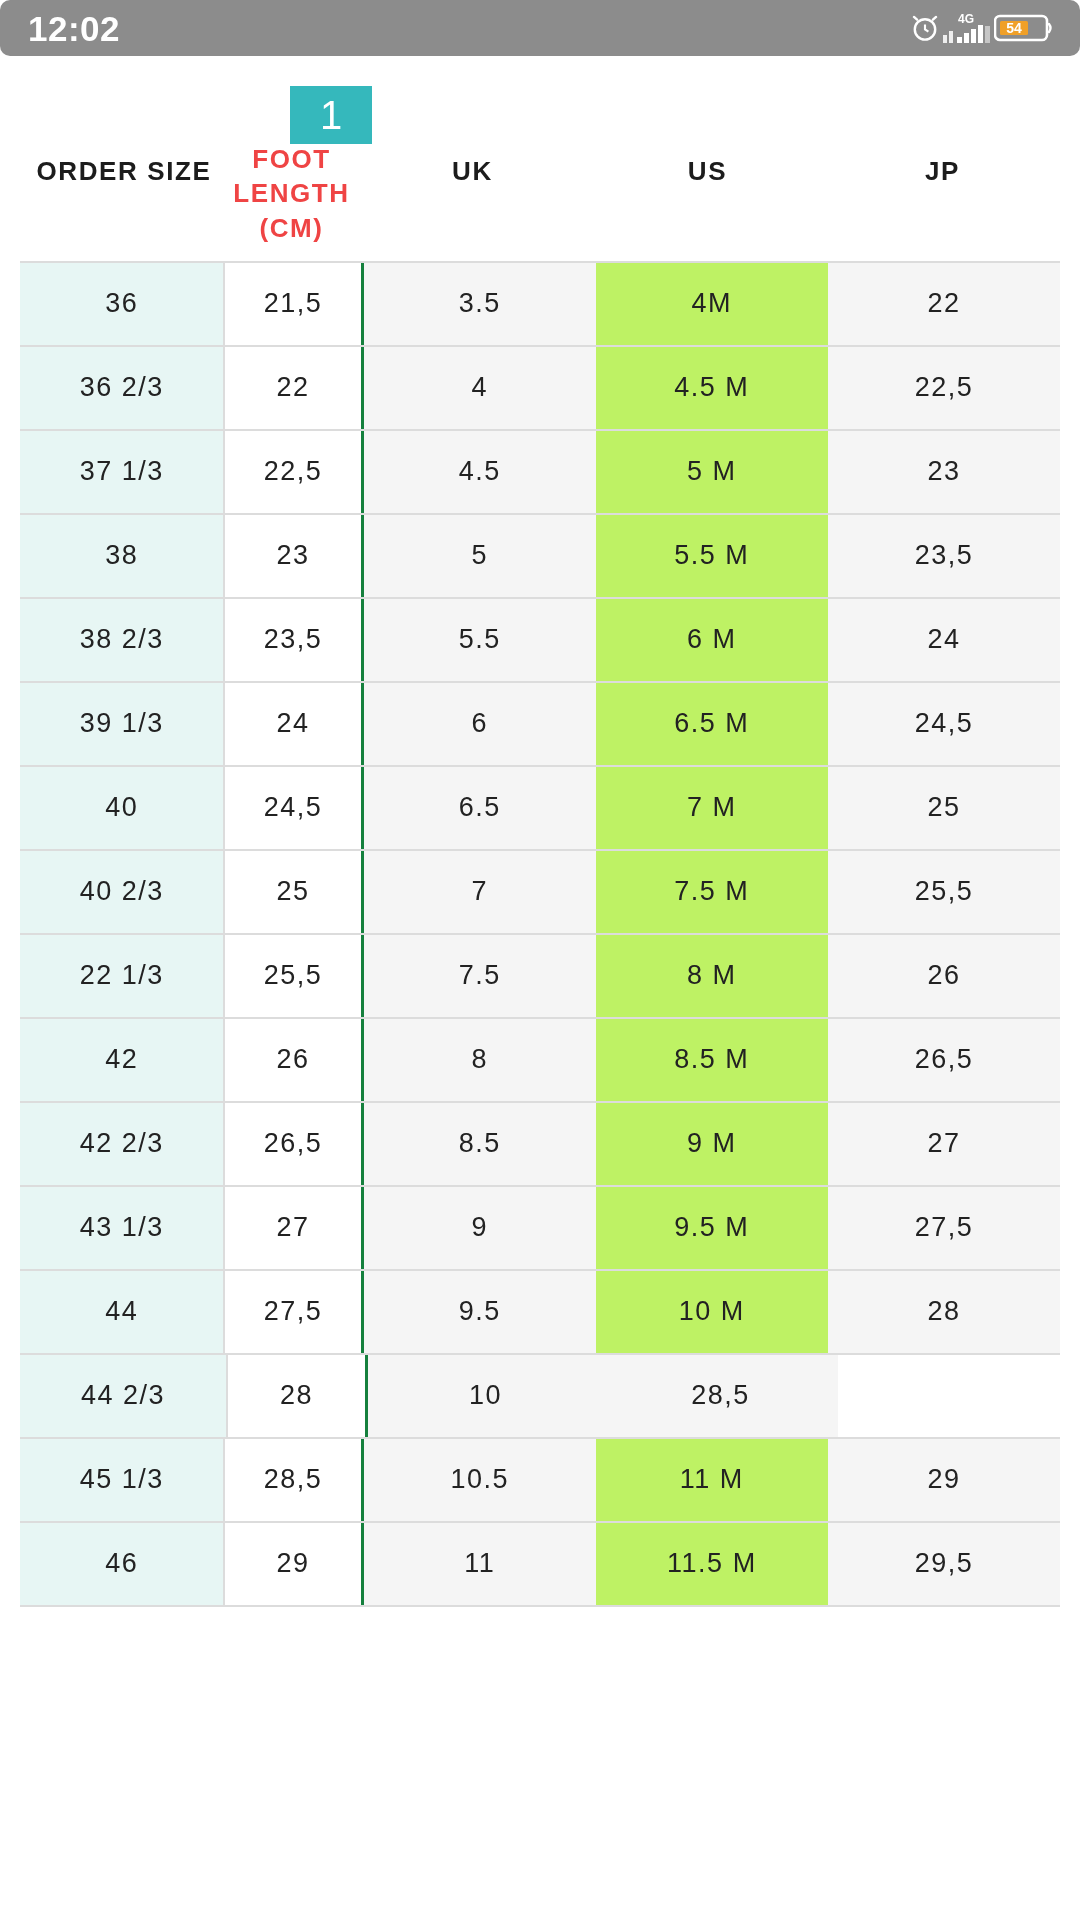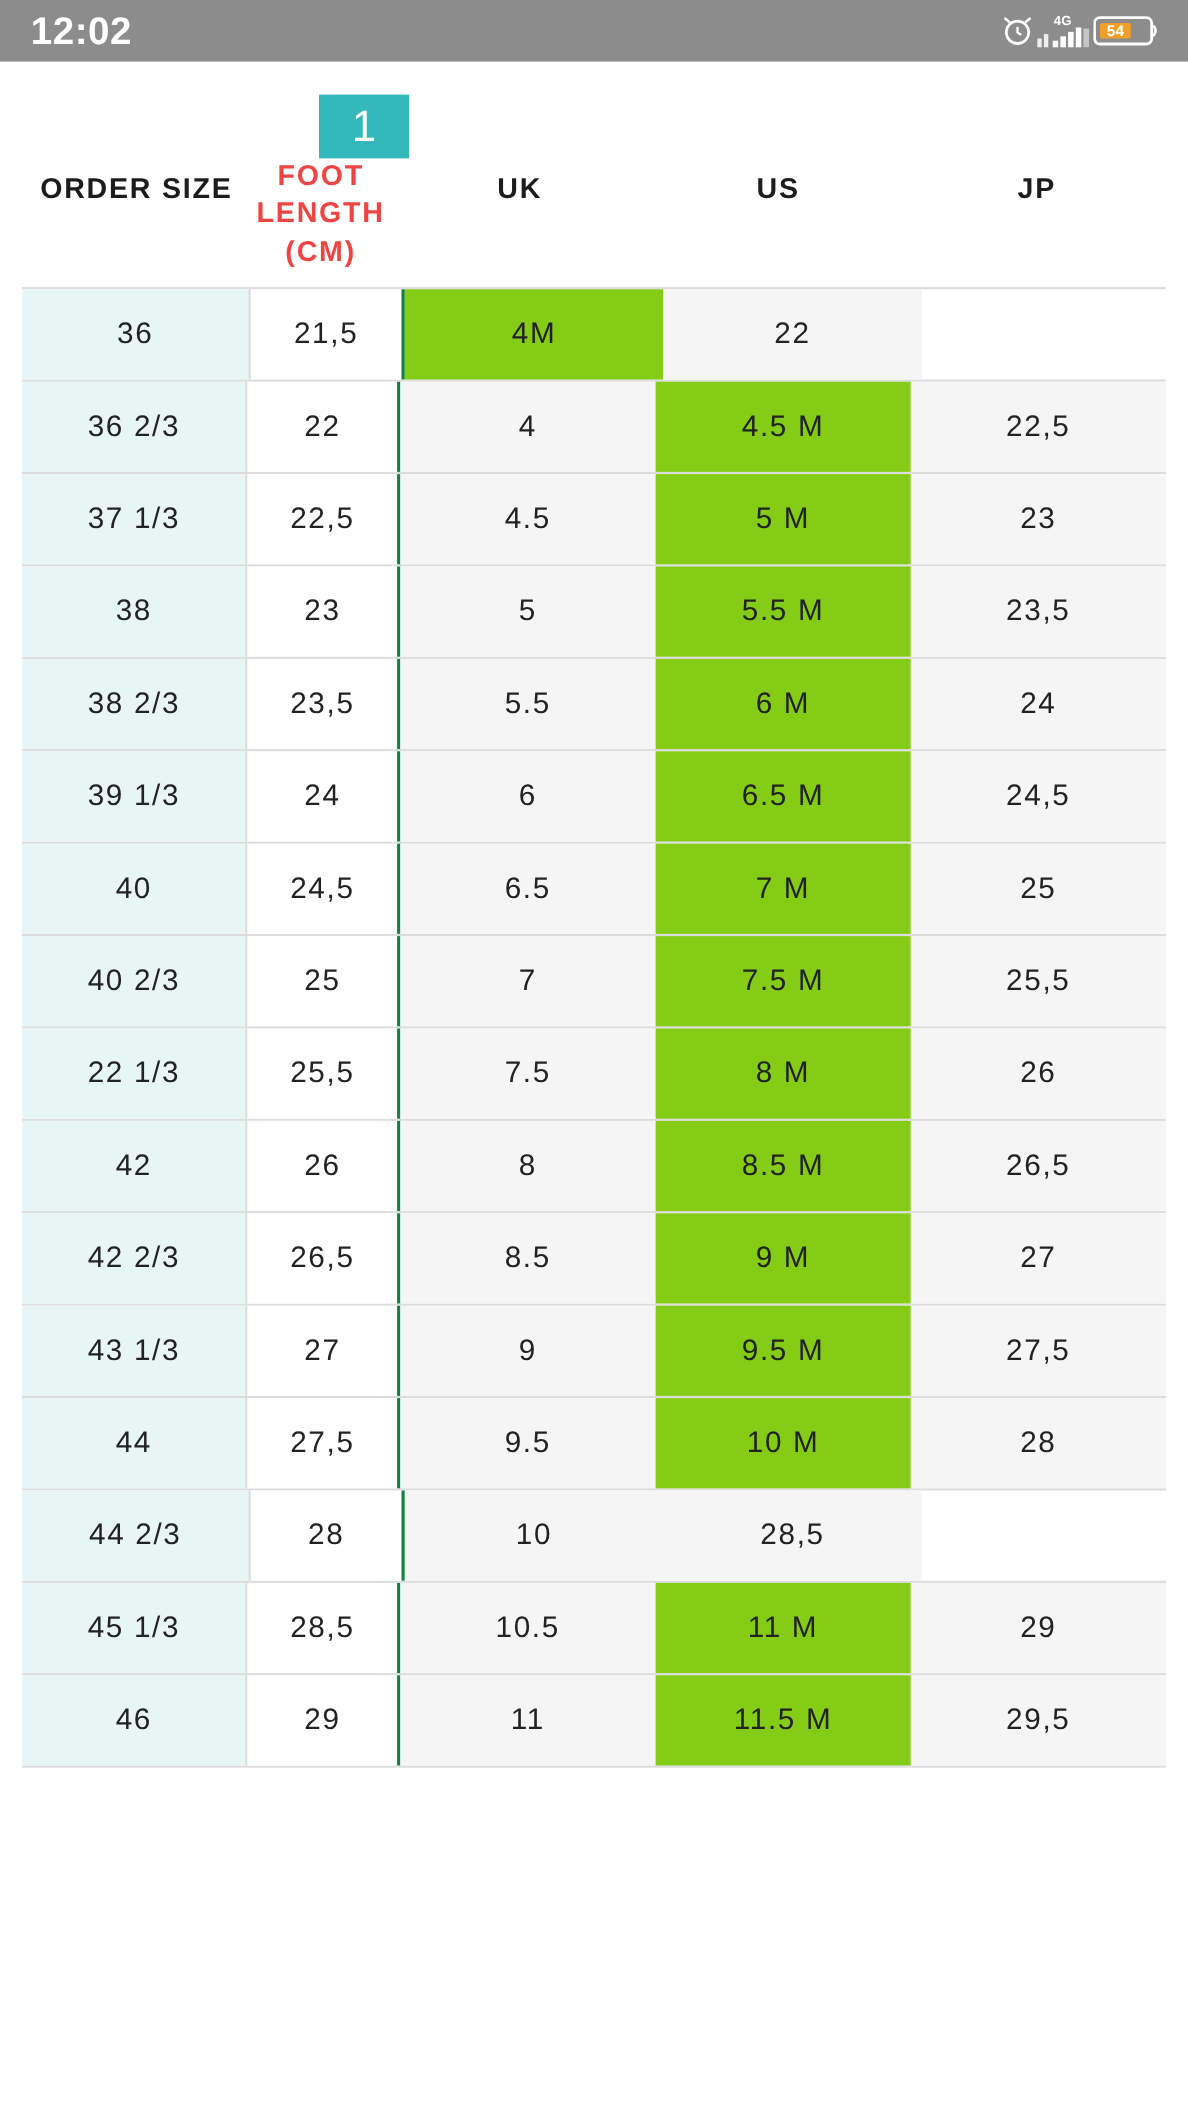--- a/index.html
+++ b/index.html
@@ -15,20 +15,21 @@
   
   .statusbar {
     position: relative;
     width: 1080px;
     height: 56px;
     background: #8c8c8c;
     display: flex;
     align-items: center;
     justify-content: space-between;
     padding: 0 26px 0 28px;
+    border-radius: 10px;
   }
   .status-clock {
     color: #ffffff;
     font-size: 35px;
     font-weight: bold;
     letter-spacing: 0.5px;
     line-height: 1;
   }
   .status-right {
     display: flex;
@@ -111,21 +112,21 @@
     align-items: center;
     justify-content: center;
     font-size: 27px;
     color: #222222;
     letter-spacing: 1.5px;
     font-weight: 400;
   }
   .cell.k1 { width: 208px; background: #e7f6f4; border-right: 2px solid #dcdcdc; }
   .cell.k2 { width: 140px; background: #ffffff; border-right: 3px solid #15803d; }
   .cell.k3 { width: 235px; background: #f5f5f5; }
-  .cell.k4 { width: 235px; background: #84cc16; }
+  .cell.k4 { width: 235px; background: #bef264; }
   .cell.k5 { width: 235px; background: #f5f5f5; }
 </style>
 </head>
 <body>
 
 <div class="statusbar">
   <div class="status-clock">12:02</div>
 
   <div class="status-right">
 
@@ -175,20 +176,21 @@
     <div class="head-cell c2 accent">FOOT LENGTH (CM)</div>
     <div class="head-cell c3">UK</div>
     <div class="head-cell c4">US</div>
     <div class="head-cell c5">JP</div>
   </div>
 
   <div class="table" id="size-table">
       <div class="row">
         <div class="cell k1">36</div>
         <div class="cell k2">21,5</div>
+        <div class="cell k3">3.5</div>
         <div class="cell k4">4M</div>
         <div class="cell k5">22</div>
       </div>
       <div class="row">
         <div class="cell k1">36 2/3</div>
         <div class="cell k2">22</div>
         <div class="cell k3">4</div>
         <div class="cell k4">4.5 M</div>
         <div class="cell k5">22,5</div>
       </div>

